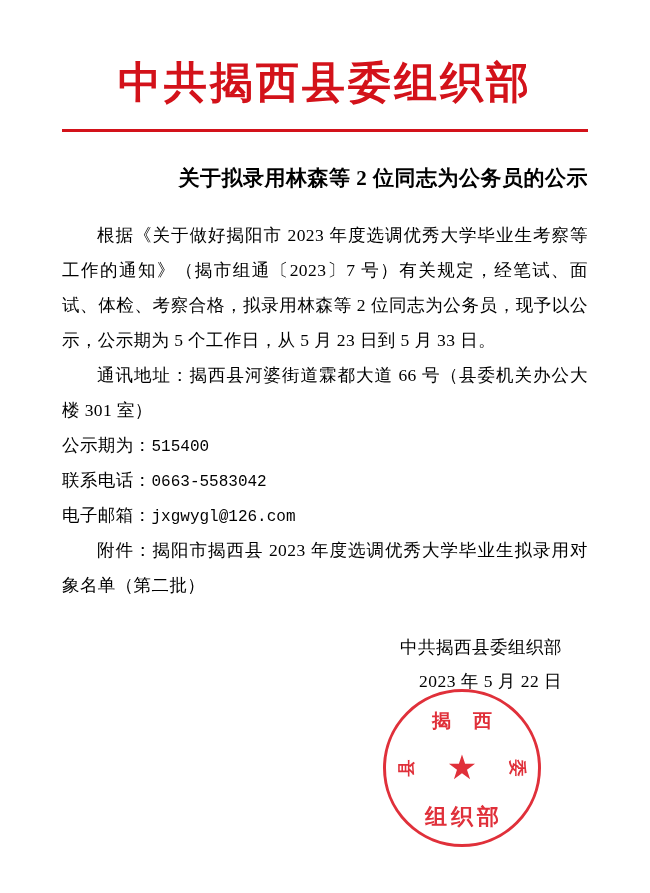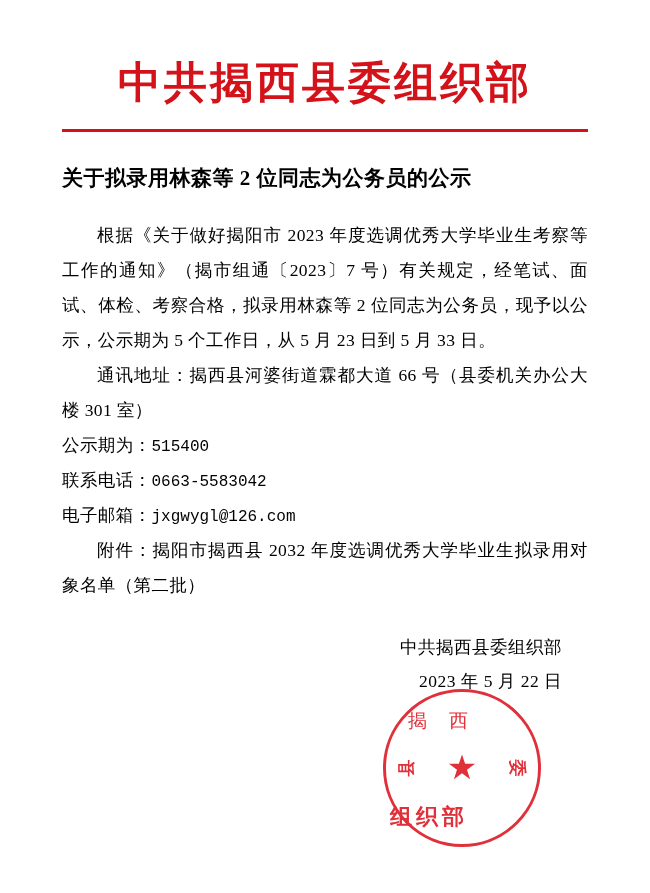--- a/index.html
+++ b/index.html
@@ -33,21 +33,21 @@
     color: #d3121a;
     line-height: 1.15;
     white-space: nowrap;
   }
   .header-rule {
     margin-top: 22px;
     height: 3px;
     background: #d3121a;
   }
   .doc-title {
-    text-align: left;
+    text-align: right;
     font-weight: bold;
     font-size: 21px;
     letter-spacing: 0.5px;
     margin-top: 32px;
     color: #000;
   }
   .body-text {
     margin-top: 26px;
     font-size: 17.5px;
     line-height: 2.0;
@@ -97,31 +97,33 @@
     transform: translate(-50%, -50%);
     color: #e0303a;
     font-size: 34px;
     line-height: 1;
   }
   .seal .seal-top-text {
     position: absolute;
     left: 0;
     top: 16px;
     width: 100%;
+    text-align: center;
     color: #e0303a;
-    font-weight: normal;
+    font-weight: bold;
     font-size: 19px;
     letter-spacing: 22px;
     text-indent: 22px;
   }
   .seal .seal-bottom-text {
     position: absolute;
     left: 0;
     bottom: 12px;
     width: 100%;
+    text-align: center;
     color: #e0303a;
     font-weight: bold;
     font-size: 22px;
     letter-spacing: 4px;
     text-indent: 4px;
   }
   .seal .seal-side-left {
     position: absolute;
     left: 12px;
     top: 50%;
@@ -151,21 +153,21 @@
   <div class="header-rule"></div>
 
   <div class="doc-title">关于拟录用林森等 2 位同志为公务员的公示</div>
 
   <div class="body-text">
     <p>根据《关于做好揭阳市 2023 年度选调优秀大学毕业生考察等工作的通知》（揭市组通〔2023〕7 号）有关规定，经笔试、面试、体检、考察合格，拟录用林森等 2 位同志为公务员，现予以公示，公示期为 5 个工作日，从 5 月 23 日到 5 月 33 日。</p>
     <p>通讯地址：揭西县河婆街道霖都大道 66 号（县委机关办公大楼 301 室）</p>
     <p class="no-indent"><span>公示期为：</span><span class="mono-inline">515400</span></p>
     <p class="no-indent"><span>联系电话：</span><span class="mono-inline">0663-5583042</span></p>
     <p class="no-indent"><span>电子邮箱：</span><span class="mono-inline">jxgwygl@126.com</span></p>
-    <p>附件：揭阳市揭西县 2032 年度选调优秀大学毕业生拟录用对象名单（第二批）</p>
+    <p>附件：揭阳市揭西县 2023 年度选调优秀大学毕业生拟录用对象名单（第二批）</p>
   </div>
 
   <div class="signature">
     <div>中共揭西县委组织部</div>
     <div>2023 年 5 月 22 日</div>
   </div>
 
   <div class="seal">
     <div class="seal-top-text">揭西</div>
     <div class="seal-side-left">县</div>

